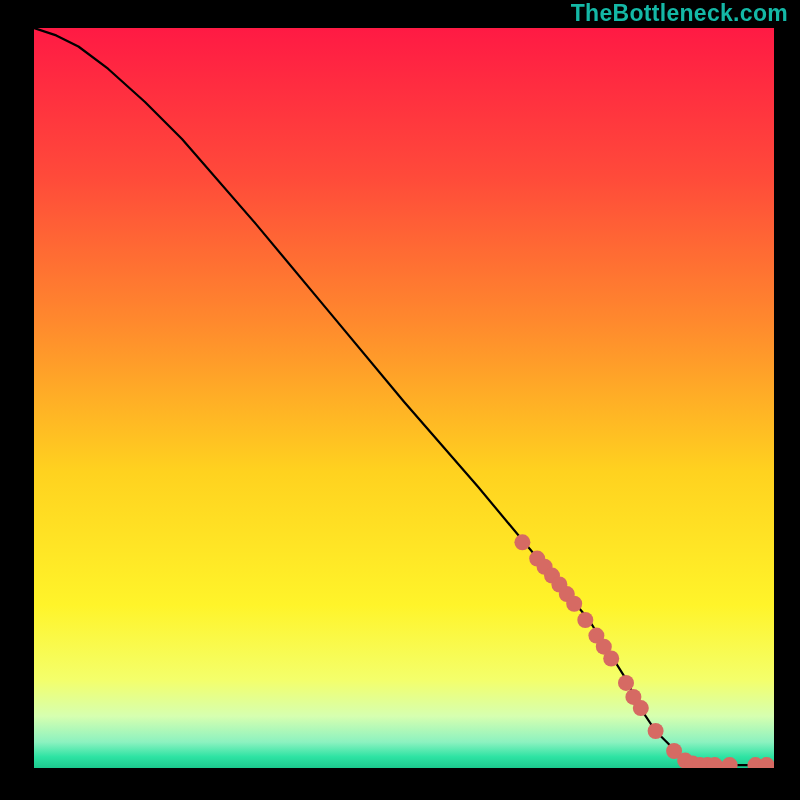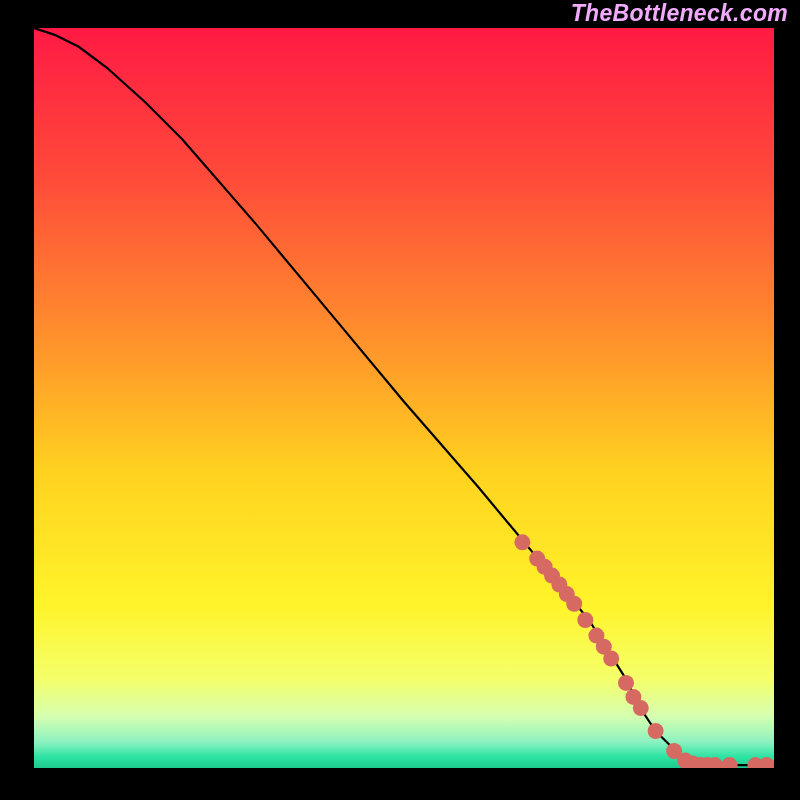--- a/index.html
+++ b/index.html
@@ -14,27 +14,26 @@
   .frame {
     position: relative;
     width: 800px;
     height: 800px;
     background: #000;
   }
   .watermark {
     position: absolute;
     top: 0;
     right: 12px;
-    color: #f0abfc;
+    color: #14b8a6;
     font-size: 23px;
     font-weight: 600;
     letter-spacing: 0.3px;
     z-index: 5;
     user-select: none;
-    font-style: italic;
   }
   .plot-wrap {
     position: absolute;
     left: 34px;
     top: 28px;
     width: 740px;
     height: 740px;
     background: #000;
   }
   svg { display: block; }

